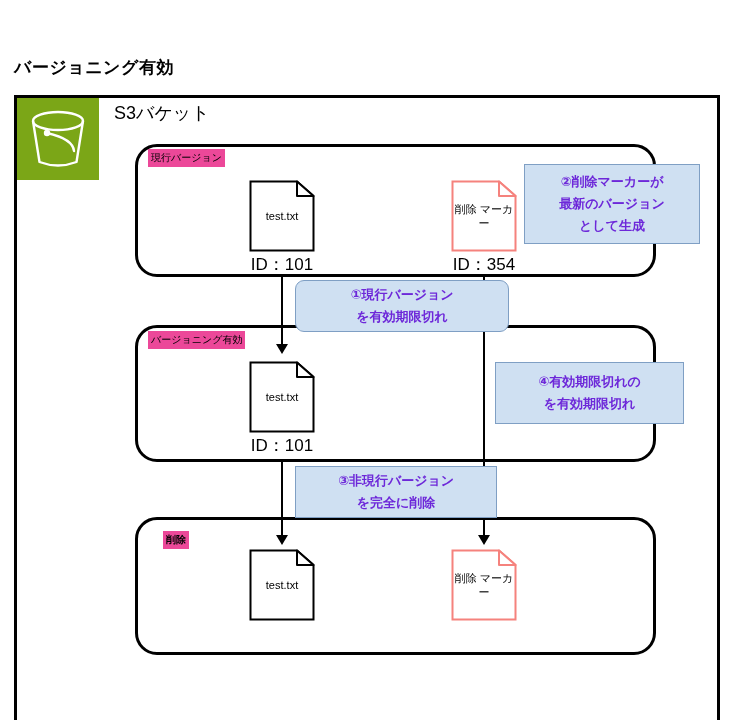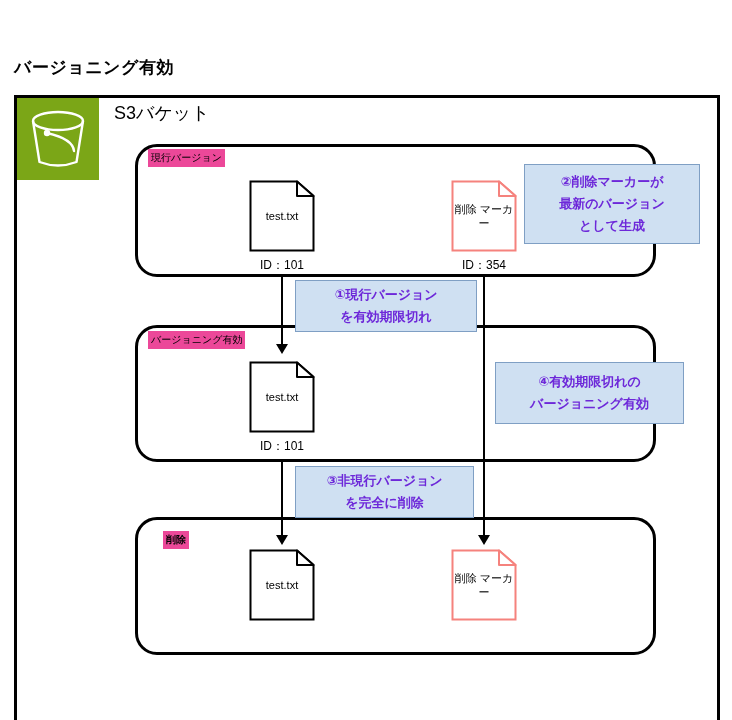--- a/index.html
+++ b/index.html
@@ -92,21 +92,21 @@
     text-align: center;
     font-size: 11px;
     line-height: 14px;
     color: #000000;
     pointer-events: none;
   }
   .doc-text.one-line { top: 29px; text-align: center; }
   .doc-text.two-line { top: 22px; }
 
   .id-label {
-    font-size: 12px;
+    font-size: 17px;
     line-height: 16px;
     white-space: nowrap;
     text-align: center;
   }
 
   
   #doc-current-file   { left: 249px; top: 133px; }
   #doc-current-marker { left: 451px; top: 133px; }
   #doc-noncurrent-file{ left: 249px; top: 314px; }
   #doc-deleted-file   { left: 249px; top: 502px; }
@@ -146,23 +146,23 @@
     font-weight: bold;
     line-height: 22px;
     text-align: center;
     color: #6d28d9;
     display: flex;
     align-items: center;
     justify-content: center;
     padding: 6px 6px;
     white-space: pre-line;
   }
-  #callout-1 { left: 295px; top: 233px; width: 182px; height: 52px; }
+  #callout-1 { left: 295px; top: 233px; width: 214px; height: 52px; border-radius: 9px; }
   #callout-2 { left: 524px; top: 117px; width: 176px; height: 80px; }
-  #callout-3 { left: 295px; top: 419px; width: 179px; height: 52px; }
+  #callout-3 { left: 295px; top: 419px; width: 202px; height: 52px; }
   #callout-4 { left: 495px; top: 315px; width: 189px; height: 62px; }
 </style>
 </head>
 <body>
 
 <div id="stage">
 
   <div class="abs" id="page-title">バージョニング有効</div>
 
   <div class="abs" id="bucket-container"></div>
@@ -241,15 +241,15 @@
   <div class="abs arrowhead" id="conn-right-1-head"></div>
 
   <div class="abs callout" id="callout-1">①現行バージョン
 を有効期限切れ</div>
   <div class="abs callout" id="callout-2">②削除マーカーが
 最新のバージョン
 として生成</div>
   <div class="abs callout" id="callout-3">③非現行バージョン
 を完全に削除</div>
   <div class="abs callout" id="callout-4">④有効期限切れの
-バージョニング有効</div>
+を有効期限切れ</div>
 
 </div>
 
 </body></html>

